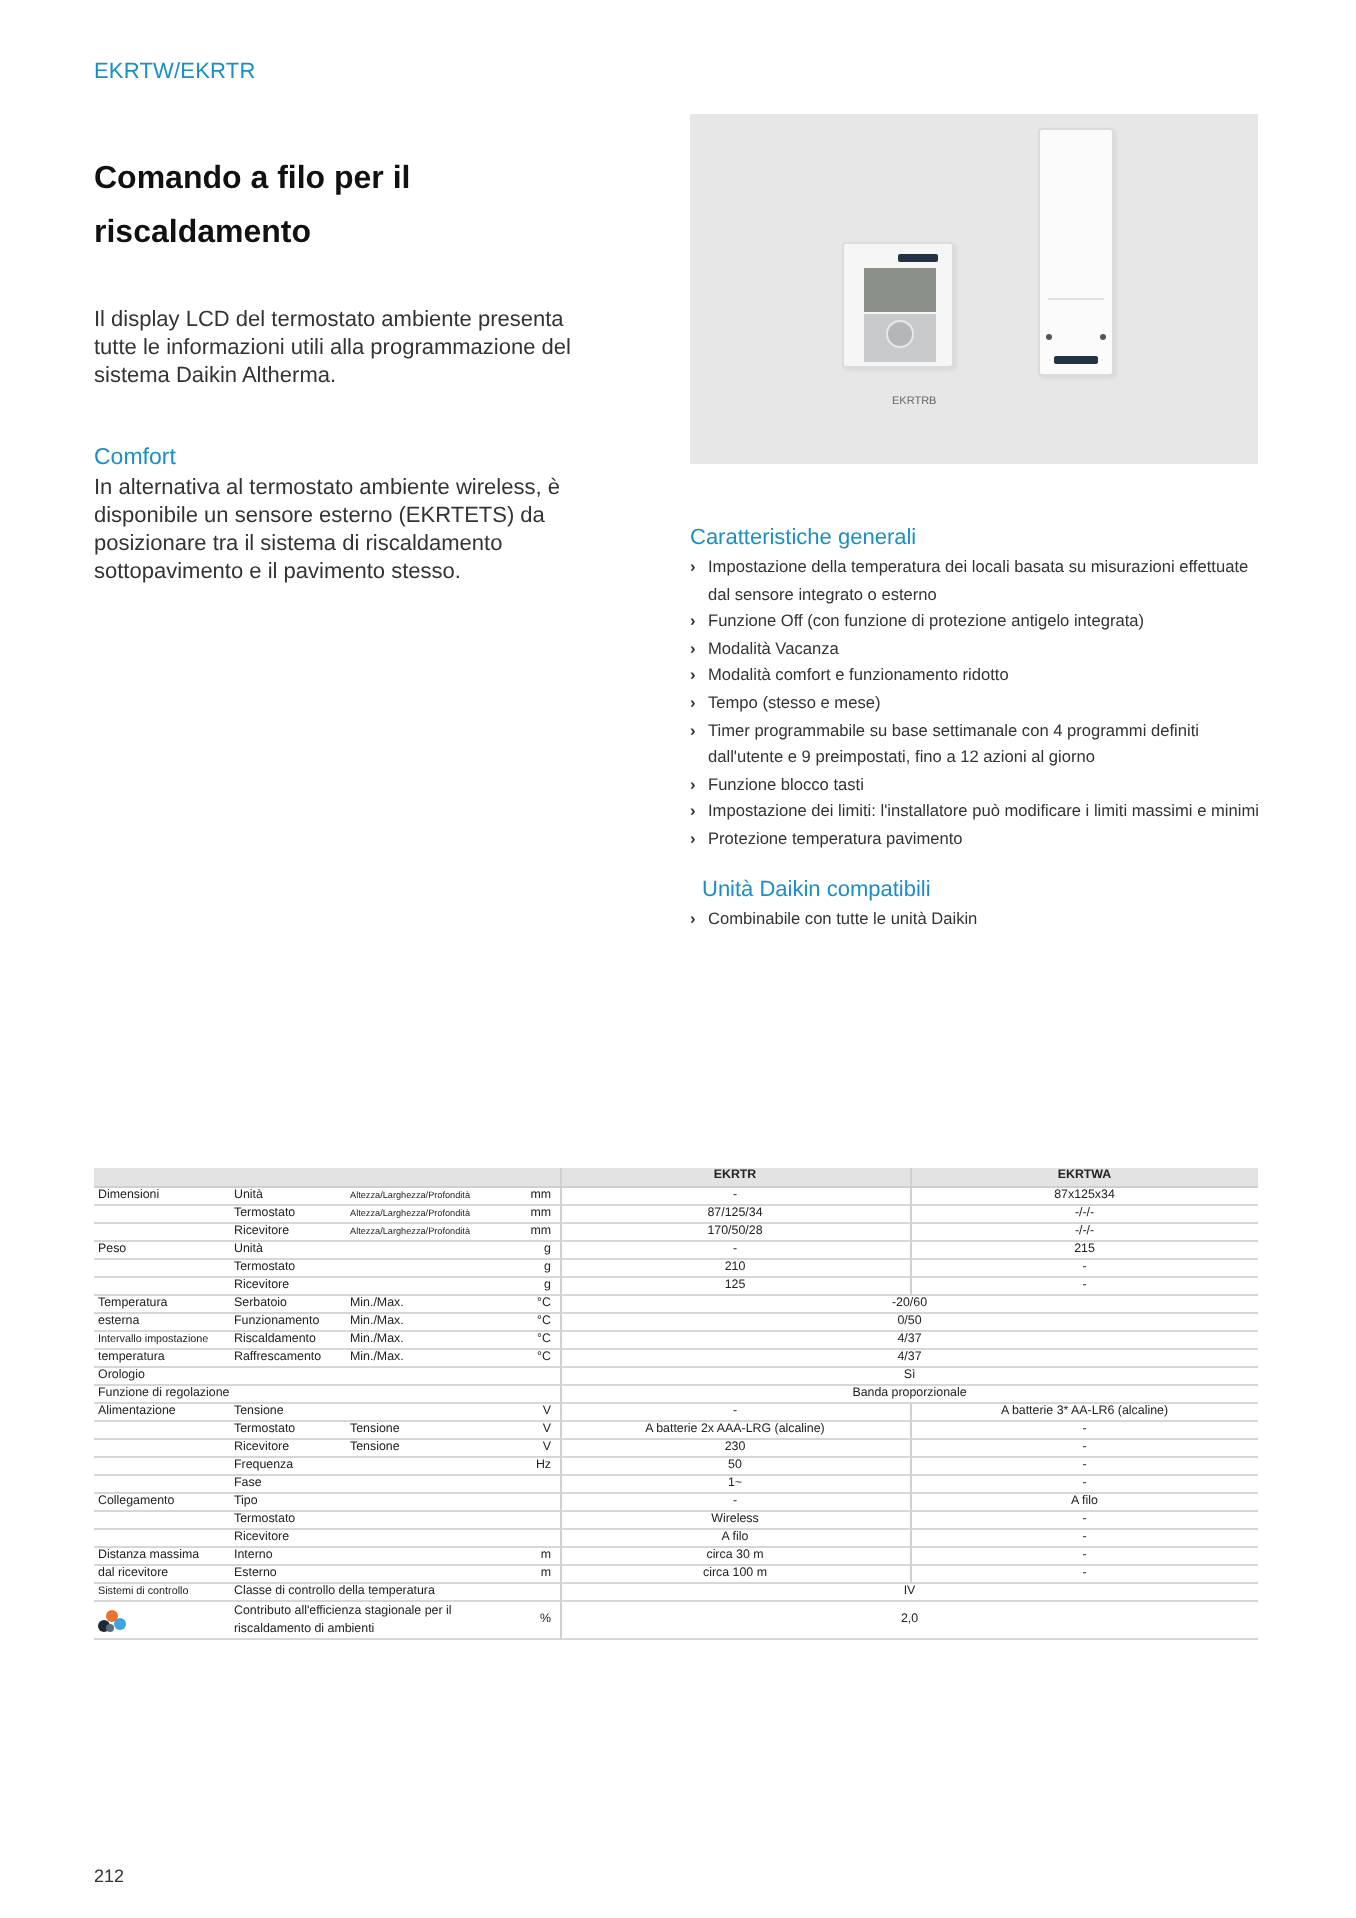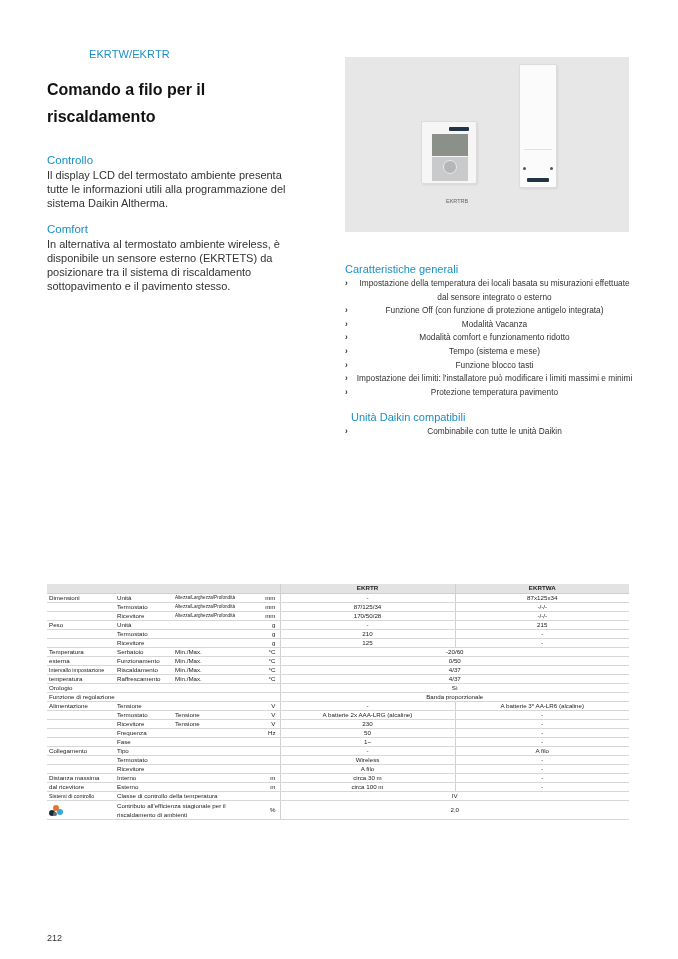--- a/index.html
+++ b/index.html
@@ -1,19 +1,19 @@
 <!DOCTYPE html>
 <html><head>
   <meta charset="utf-8">
   <style>
     * { box-sizing: border-box; margin: 0; padding: 0; }
     html, body { width: 678px; height: 959px; background: #ffffff; overflow: hidden; }
     body { position: relative; font-family: "Liberation Sans", sans-serif; color: #2a2a2a; }
 
-    .series-code { position: absolute; left: 47px; top: 48px; font-size: 11px; color: #1a8fc4; letter-spacing: 0.1px; margin-left: 42px; }
+    .series-code { position: absolute; left: 47px; top: 30px; font-size: 11px; color: #1a8fc4; letter-spacing: 0.1px; }
 
     .page-title { position: absolute; left: 47px; top: 76px; width: 240px; font-size: 16px; line-height: 27px; font-weight: bold; color: #111; }
 
     .section { position: absolute; left: 47px; width: 240px; }
     .section h3 { font-size: 11.5px; font-weight: normal; color: #1a8fc4; margin-bottom: 1px; line-height: 14px; }
     .section p { font-size: 11px; line-height: 14px; color: #333; }
     #sec-controllo { top: 153px; }
     #sec-comfort { top: 222px; }
 
     .product-image { position: absolute; left: 345px; top: 57px; width: 284px; height: 175px; background: #e7e7e7; }
@@ -25,21 +25,21 @@
     .receiver { position: absolute; left: 174px; top: 7px; width: 38px; height: 124px; background: #fbfbfb; border: 1px solid #dcdcdc; border-radius: 2px; box-shadow: 1px 1px 2px rgba(0,0,0,0.08); }
     .receiver .seam { position: absolute; left: 4px; right: 4px; top: 84px; height: 1px; background: #e2e2e2; }
     .receiver .dot { position: absolute; top: 102px; width: 3px; height: 3px; border-radius: 50%; background: #555; }
     .receiver .dot.l { left: 3px; } .receiver .dot.r { right: 3px; }
     .receiver .logo { position: absolute; left: 7px; top: 113px; width: 22px; height: 4px; background: #223344; border-radius: 1px; }
     .image-caption { position: absolute; left: 101px; top: 141px; font-size: 5.5px; color: #666; }
 
     .features { position: absolute; left: 345px; top: 262px; width: 290px; }
     .features h3 { font-size: 11px; font-weight: normal; color: #1a8fc4; line-height: 14px; margin-bottom: 1px; }
     .features ul { list-style: none; }
-    .features li { font-size: 8.3px; line-height: 13.6px; color: #333; padding-left: 9px; position: relative; text-align: center; }
+    .features li { font-size: 8.3px; line-height: 13.6px; color: #333; padding-left: 9px; position: relative; }
     .features li::before { content: "\203A"; position: absolute; left: 0; top: 0; color: #333; font-weight: bold; }
     .features h3.second { margin-top: 11px; padding-left: 6px; }
 
     table.specs { position: absolute; left: 47px; top: 584px; width: 582px; border-collapse: collapse; font-size: 6.2px; color: #222; table-layout: fixed; }
     table.specs td { height: 8.4px; line-height: 8px; padding: 0 2px; border-bottom: 1px solid #d7d7d7; white-space: nowrap; overflow: hidden; vertical-align: middle; }
     table.specs tr.head td { background: #e3e3e3; height: 9px; font-weight: bold; text-align: center; border-bottom: 1px solid #cfcfcf; }
     table.specs td.val { text-align: center; border-left: 1px solid #d0d0d0; }
     table.specs td.unit { text-align: right; padding-right: 4px; }
     table.specs td.sub3 { font-size: 4.6px; }
     table.specs td.small { font-size: 5.4px; }
@@ -50,21 +50,20 @@
     .page-number { position: absolute; left: 47px; top: 933px; font-size: 9px; color: #333; }
   </style>
 </head>
 <body>
 
 <div class="series-code">EKRTW/EKRTR</div>
 
 <h1 class="page-title">Comando a filo per il riscaldamento</h1>
 
 <div class="section" id="sec-controllo">
-  <h3>Controllo</h3>
   <p>Il display LCD del termostato ambiente presenta tutte le informazioni utili alla programmazione del sistema Daikin Altherma.</p>
 </div>
 <div class="section" id="sec-comfort">
   <h3>Comfort</h3>
   <p>In alternativa al termostato ambiente wireless, è disponibile un sensore esterno (EKRTETS) da posizionare tra il sistema di riscaldamento sottopavimento e il pavimento stesso.</p>
 </div>
 
 <div class="product-image">
   <div class="thermostat">
     <div class="logo"></div>
@@ -82,21 +81,22 @@
   <div class="image-caption">EKRTRB</div>
 </div>
 
 <div class="features">
   <h3>Caratteristiche generali</h3>
   <ul id="feature-list">
       <li>Impostazione della temperatura dei locali basata su misurazioni effettuate dal sensore integrato o esterno</li>
       <li>Funzione Off (con funzione di protezione antigelo integrata)</li>
       <li>Modalità Vacanza</li>
       <li>Modalità comfort e funzionamento ridotto</li>
-      <li>Tempo (sistema e mese)</li>
+      <li>Tempo (stesso e mese)</li>
+      <li>Timer programmabile su base settimanale con 4 programmi definiti dall'utente e 9 preimpostati, fino a 12 azioni al giorno</li>
       <li>Funzione blocco tasti</li>
       <li>Impostazione dei limiti: l'installatore può modificare i limiti massimi e minimi</li>
       <li>Protezione temperatura pavimento</li>
     </ul>
   <h3 class="second">Unità Daikin compatibili</h3>
   <ul id="compatible-list">
       <li>Combinabile con tutte le unità Daikin</li>
     </ul>
 </div>
 

